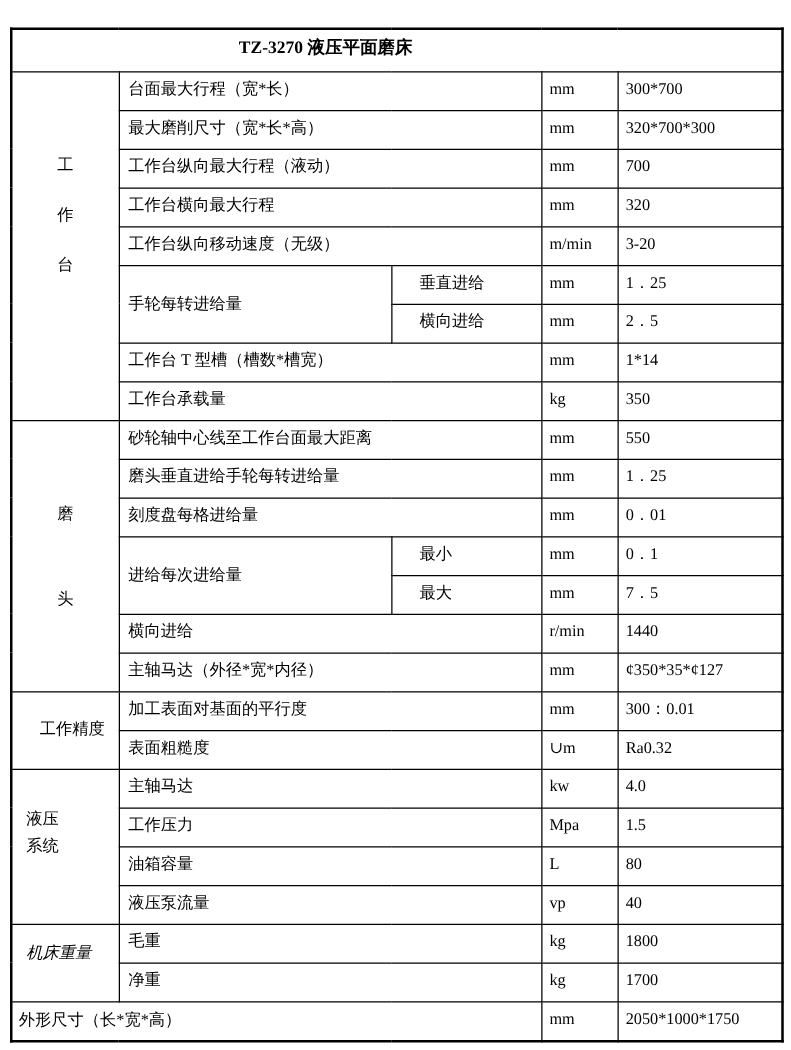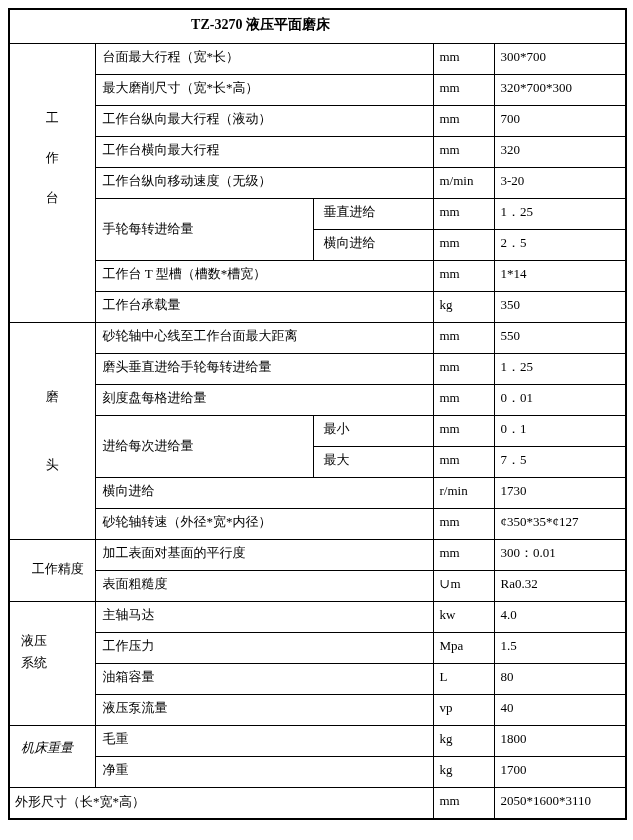--- a/index.html
+++ b/index.html
@@ -1,20 +1,20 @@
 <!DOCTYPE html>
 <html><head>
 <meta charset="utf-8">
 <style>
   html,body{margin:0;padding:0;}
   body{
     width:633px;height:840px;background:#ffffff;position:relative;
     font-family:"Liberation Serif","DejaVu Serif",serif;color:#000;
   }
-  .doc{position:absolute;left:8px;top:8px;}
+  .doc{position:absolute;left:8px;top:22px;}
   table.spec{
     border-collapse:collapse;table-layout:fixed;width:617px;
     border:2px solid #000;
   }
   td{
     border:1px solid #000;
     font-size:13px;line-height:16px;
     vertical-align:top;
     padding:5px 4px 0 7px;
     overflow:hidden;
@@ -22,21 +22,21 @@
   }
   tr.r{height:31px;}
   tr.r-title{height:34px;}
   tr.r-footer{height:32px;}
   td.title{
     text-align:center;font-weight:bold;font-size:14px;
     vertical-align:middle;
     padding:0 114px 2px 0;
   }
   td.unit,td.val{padding-left:6px;}
-  td.sub{padding-left:10px;}
+  td.sub{padding-left:22px;}
   td.vmid{vertical-align:middle;padding-top:0;padding-bottom:0;}
   td.cat{vertical-align:middle;text-align:center;padding:0;}
   .catcol{display:flex;flex-direction:column;align-items:center;}
   .cat-wt .catcol{gap:24px;transform:translateY(-25px);}
   .cat-mh .catcol{gap:52px;}
   td.cat-left{
     vertical-align:middle;text-align:center;
     padding:0 0 2px 11px;
   }
   td.cat-top{
@@ -150,24 +150,24 @@
     <td class="val">0．1</td>
   </tr>
   <tr class="r">
     <td class="sub">最大</td>
     <td class="unit">mm</td>
     <td class="val">7．5</td>
   </tr>
   <tr class="r">
     <td class="param" colspan="2">横向进给</td>
     <td class="unit">r/min</td>
-    <td class="val">1730</td>
-  </tr>
-  <tr class="r">
-    <td class="param" colspan="2">砂轮轴转速（外径*宽*内径）</td>
+    <td class="val">1440</td>
+  </tr>
+  <tr class="r">
+    <td class="param" colspan="2">主轴马达（外径*宽*内径）</td>
     <td class="unit">mm</td>
     <td class="val">¢350*35*¢127</td>
   </tr>
 
   <tr class="r">
     <td class="cat-left" rowspan="2">工作精度</td>
     <td class="param" colspan="2">加工表面对基面的平行度</td>
     <td class="unit">mm</td>
     <td class="val">300：0.01</td>
   </tr>
@@ -210,17 +210,17 @@
   </tr>
   <tr class="r">
     <td class="param" colspan="2">净重</td>
     <td class="unit">kg</td>
     <td class="val">1700</td>
   </tr>
 
   <tr class="r-footer">
     <td class="footer-param" colspan="3">外形尺寸（长*宽*高）</td>
     <td class="unit">mm</td>
-    <td class="val">2050*1600*3110</td>
+    <td class="val">2050*1000*1750</td>
   </tr>
 </tbody>
     </table>
 </div>
 
 </body></html>

